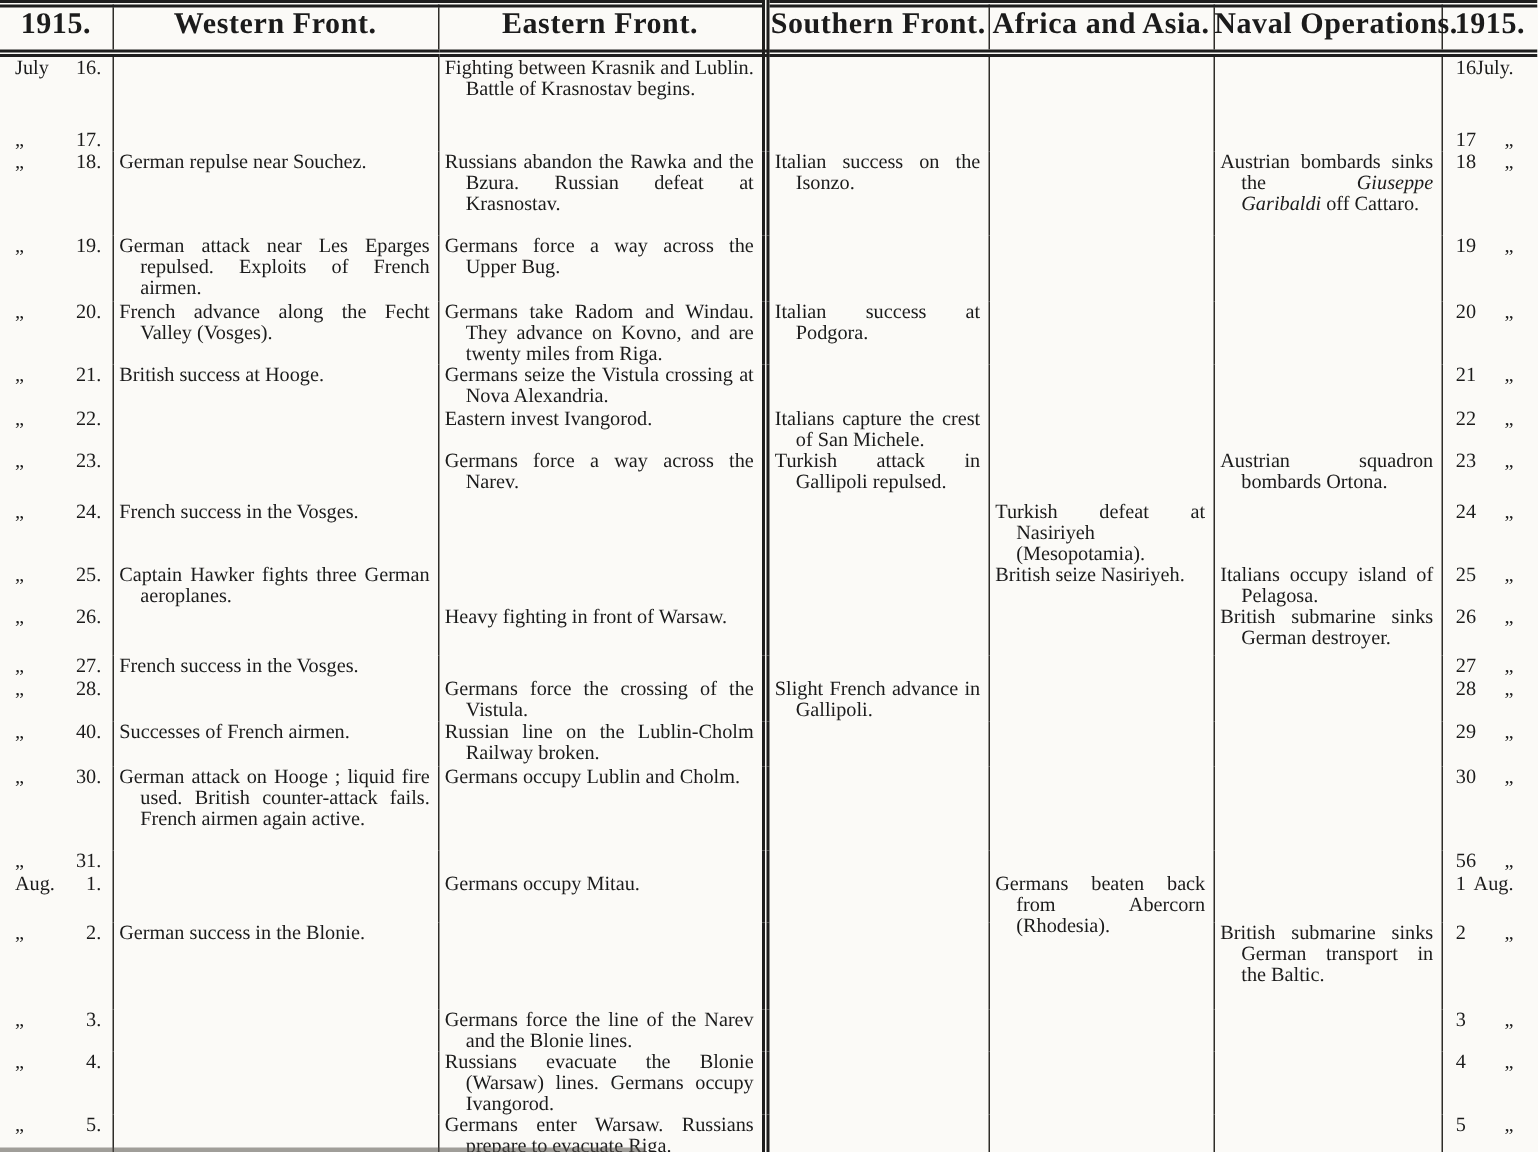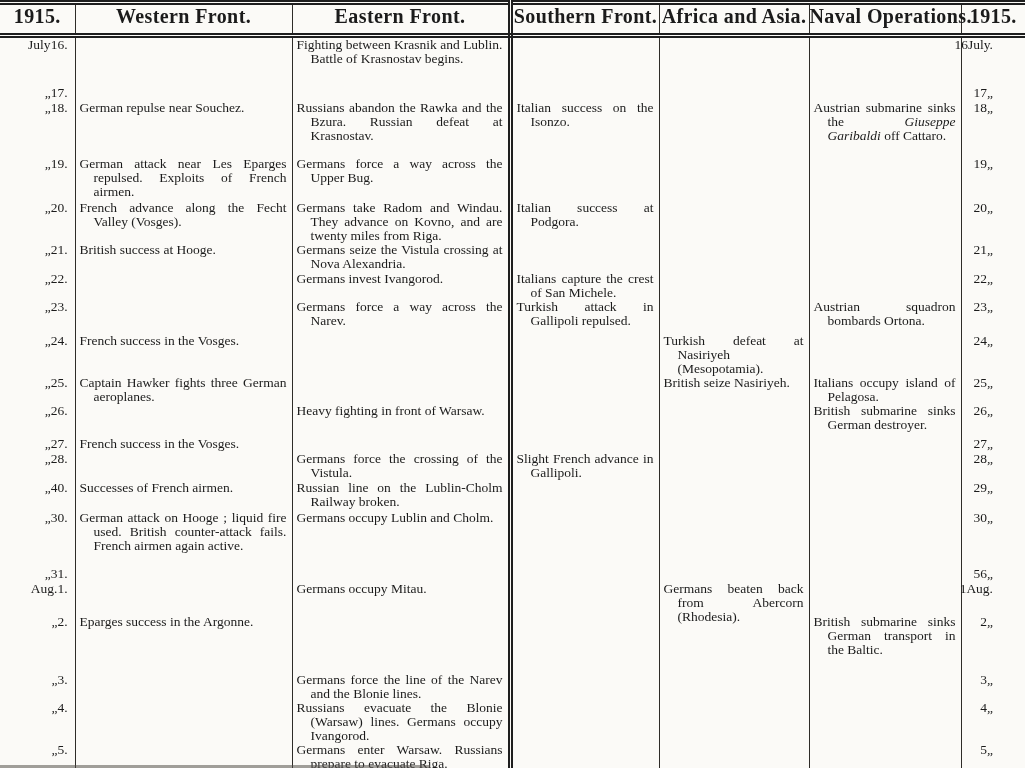--- a/index.html
+++ b/index.html
@@ -39,23 +39,23 @@
   tr.r15>td{height:15px;} tr.r16>td{height:33px;} tr.r17>td{height:58px;}
   tr.r18>td{height:28px;} tr.r19>td{height:42px;} tr.r20>td{height:34px;}
   
   .ht{
     padding:0 5px 0 4px;
     text-align:justify;text-justify:inter-word;
   }
   .ht .hang{display:block;padding-left:14px;text-indent:-14px;}
   .spill{height:0;overflow:visible;}
   
-  .dt{display:flex;justify-content:flex-end;white-space:nowrap;}
+  .dt{display:flex;justify-content:space-between;white-space:nowrap;}
   td.cdl .dt{padding:0 7px 0 10px;}
-  td.cdr .dt{padding:0 32px 0 9px;}
+  td.cdr .dt{padding:0 16px 0 9px;}
   .ship{font-style:italic;margin-left:48px;}
   
   .scan-edge{position:absolute;left:0;top:765px;width:430px;height:3px;background:#55524c;opacity:.55;}
 </style>
 </head>
 <body>
 
 <table class="chron">
   <colgroup>
     <col class="c0">
@@ -178,21 +178,21 @@
             <span class="hang">Italian success on the Isonzo.</span>
           </div>
         </td>
         <td>
           <div class="ht">
             <span class="hang"></span>
           </div>
         </td>
         <td>
           <div class="ht">
-            <span class="hang"><span>Austrian submarine sinks the </span><span class="ship">Giuseppe Garibaldi</span><span> off Cattaro.</span></span>
+            <span class="hang"><span>Austrian bombards sinks the </span><span class="ship">Giuseppe Garibaldi</span><span> off Cattaro.</span></span>
           </div>
         </td>
         <td class="cdr">
           <div class="dt">
             <span>18</span>
             <span>„</span>
           </div>
         </td>
       </tr>
       <tr class="r3">
@@ -319,21 +319,21 @@
             <span>22.</span>
           </div>
         </td>
         <td>
           <div class="ht">
             <span class="hang"></span>
           </div>
         </td>
         <td class="dbl">
           <div class="ht">
-            <span class="hang">Germans invest Ivangorod.</span>
+            <span class="hang">Eastern invest Ivangorod.</span>
           </div>
         </td>
         <td>
           <div class="ht">
             <span class="hang">Italians capture the crest of San Michele.</span>
           </div>
         </td>
         <td>
           <div class="ht">
             <span class="hang"></span>
@@ -743,21 +743,21 @@
       </tr>
       <tr class="r17">
         <td class="cdl">
           <div class="dt">
             <span>„</span>
             <span>2.</span>
           </div>
         </td>
         <td>
           <div class="ht">
-            <span class="hang">Eparges success in the Argonne.</span>
+            <span class="hang">German success in the Blonie.</span>
           </div>
         </td>
         <td class="dbl">
           <div class="ht">
             <span class="hang"></span>
           </div>
         </td>
         <td>
           <div class="ht">
             <span class="hang"></span>

